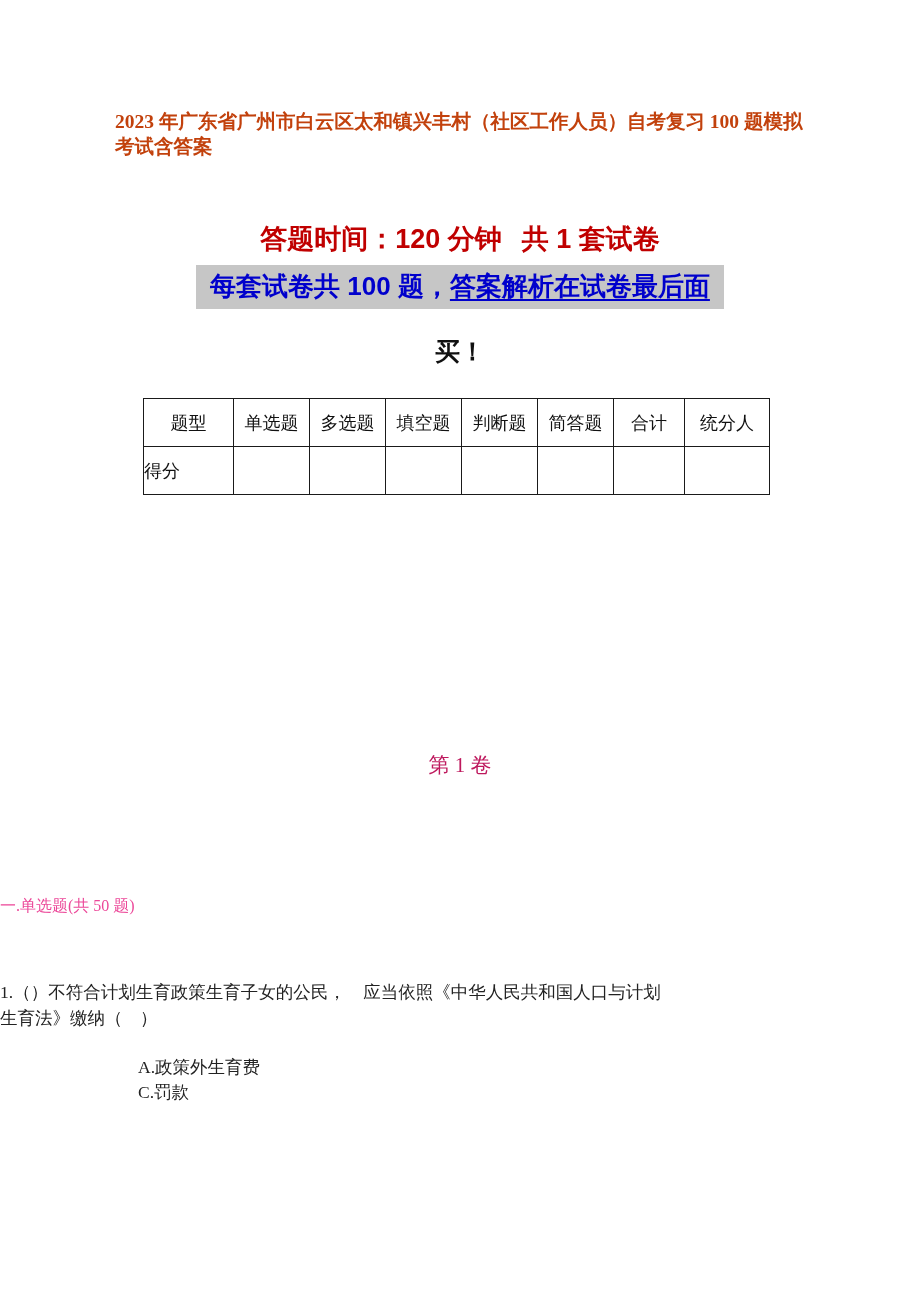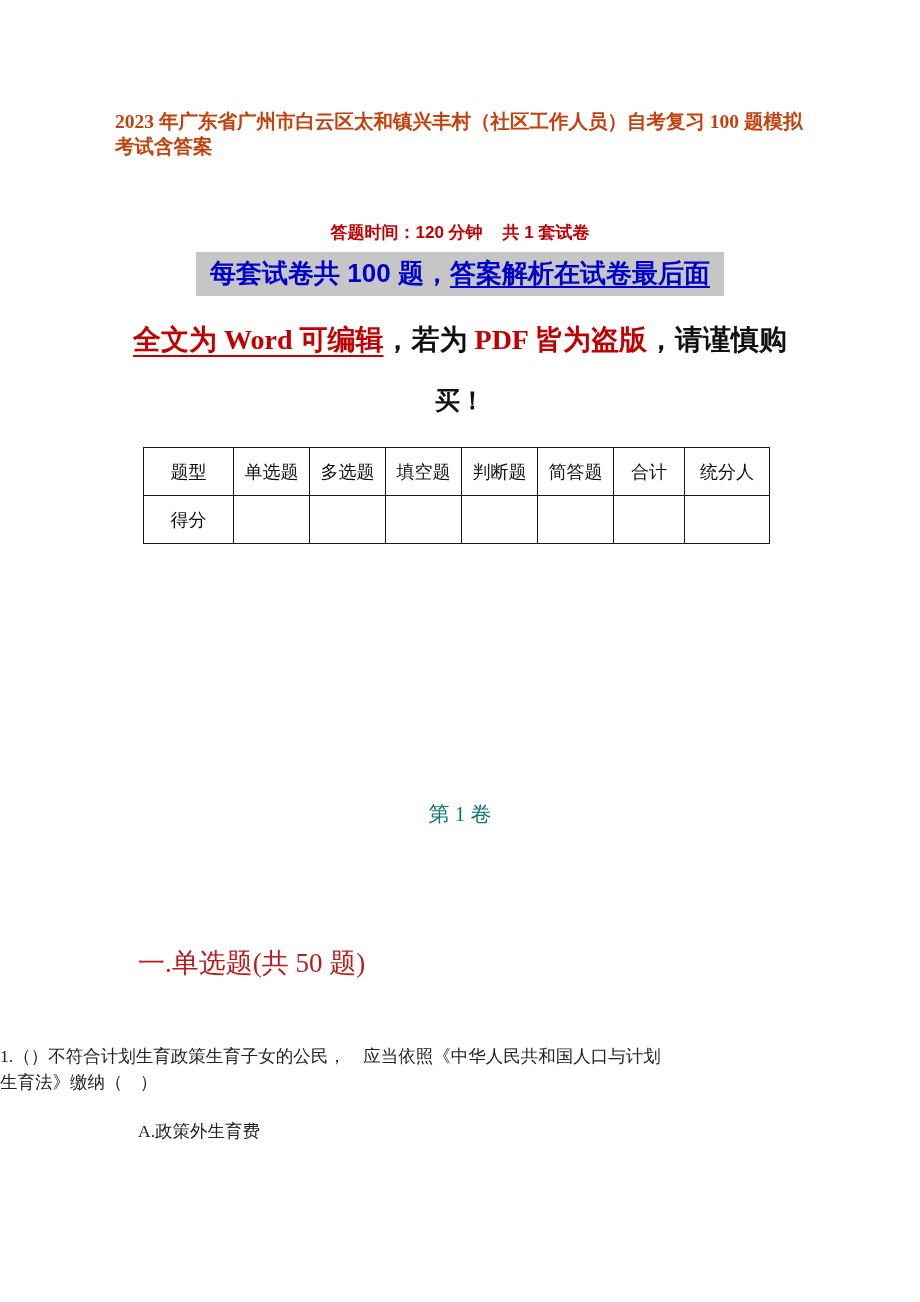--- a/index.html
+++ b/index.html
@@ -20,21 +20,21 @@
     font-size:19.5px;
     line-height:25px;
     font-weight:bold;
     color:#c2410c;
   }
   .exam-info {
     margin-top:62px;
     display:flex;
     justify-content:center;
     gap:20px;
-    font-size:17px;
+    font-size:27px;
     font-weight:bold;
     color:#c00000;
     font-family:"Liberation Sans","DejaVu Sans",sans-serif;
   }
   .highlight-wrap {
     margin-top:8px;
     text-align:center;
     border-radius:21px;
   }
   .highlight-box {
@@ -81,36 +81,35 @@
     width:616px;
   }
   table.score-table td {
     border:1.5px solid #1a1a1a;
     height:48px;
     text-align:center;
     vertical-align:middle;
     font-size:18px;
     color:#111111;
   }
-  table.score-table td.row-label { text-align:center; }
+  table.score-table td.row-label { text-align:left; }
   col.c-type  { width:90px; }
   col.c-mid   { width:76px; }
   col.c-total { width:71px; }
   col.c-stat  { width:85px; }
   .volume-title {
     margin-top:256px;
     text-align:center;
     font-size:21px;
-    color:#0f766e;
+    color:#be185d;
   }
   .section-heading {
     margin-top:117px;
-    margin-left:138px;
-    font-size:27px;
-    color:#b91c1c;
+    font-size:16px;
+    color:#ec4899;
   }
   .question-text {
     margin-top:62px;
     width:678px;
     font-size:17.5px;
     line-height:26px;
     color:#222222;
   }
   .options {
     margin-top:24px;
@@ -129,21 +128,20 @@
 
   <div class="exam-info">
     <span>答题时间：120 分钟</span>
     <span>共 1 套试卷</span>
   </div>
 
   <div class="highlight-wrap">
     <span class="highlight-box"><span>每套试卷共 100 题，</span><span class="highlight-link">答案解析在试卷最后面</span></span>
   </div>
 
-  <div class="notice"><span class="seg-red-underline">全文为 Word 可编辑</span><span class="seg-black">，若为 </span><span class="seg-red">PDF 皆为盗版</span><span class="seg-black">，请谨慎购</span></div>
 
   <div class="notice-line2">买！</div>
 
   <table class="score-table">
     <colgroup>
       <col class="c-type">
         <col class="c-mid">
         <col class="c-mid">
         <col class="c-mid">
       <col class="c-mid">
@@ -176,15 +174,16 @@
   </table>
 
   <div class="volume-title">第 1 卷</div>
 
   <div class="section-heading">一.单选题(共 50 题)</div>
 
   <div class="question-text">1.（）不符合计划生育政策生育子女的公民，　应当依照《中华人民共和国人口与计划生育法》缴纳（　）</div>
 
   <div class="options">
     <div>A.政策外生育费</div>
+    <div>C.罚款</div>
   </div>
 
 </div>
 
 </body></html>

